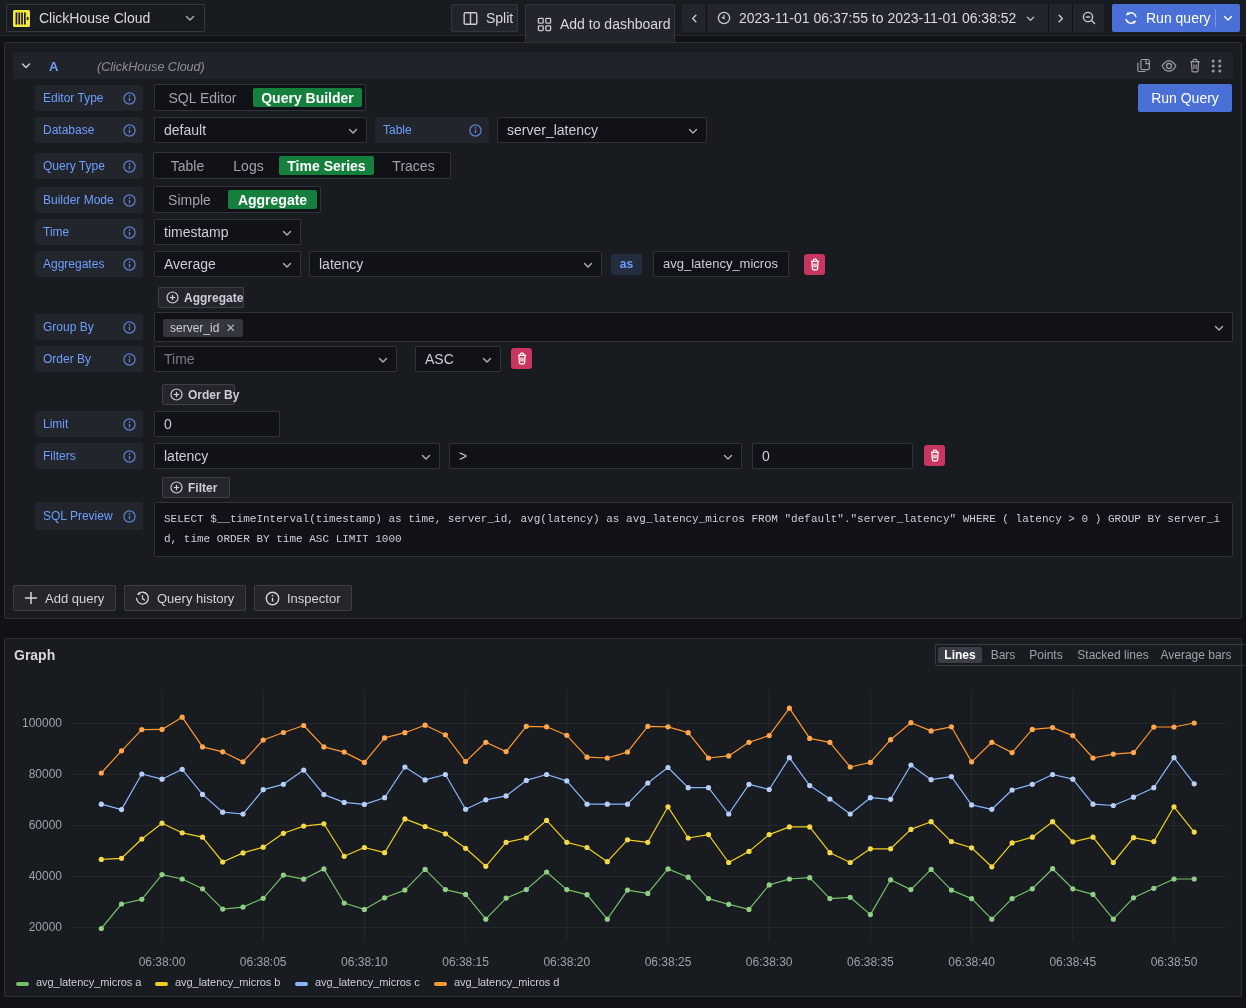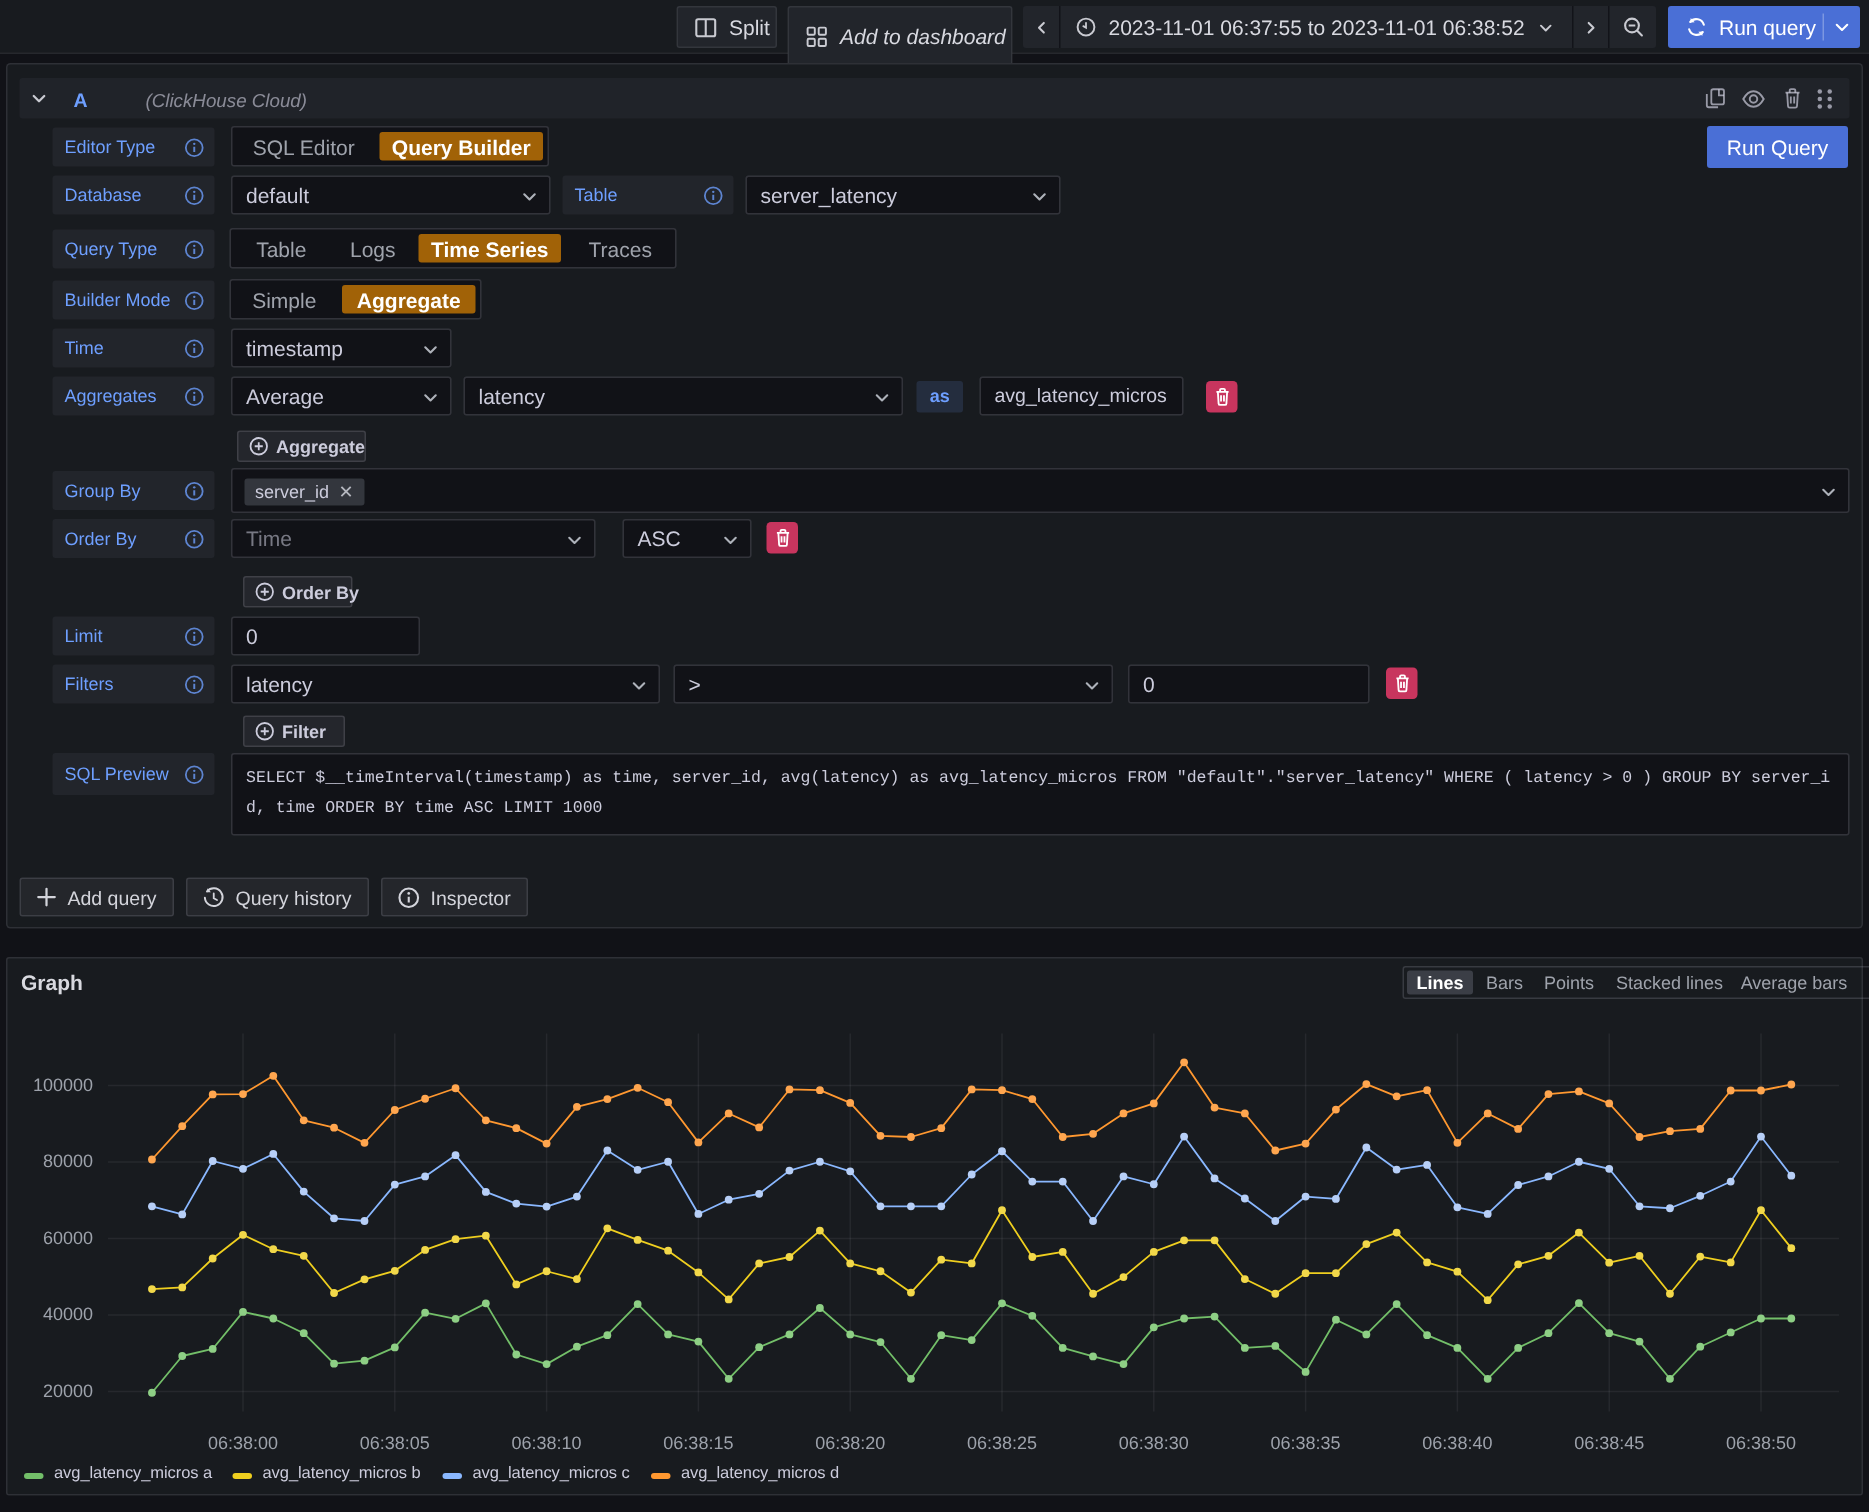--- a/index.html
+++ b/index.html
@@ -9,39 +9,55 @@
   .toolbar { position:absolute; left:0; top:0; width:1246px; height:36px; background:#181b1f; border-bottom:1px solid rgba(204,204,220,0.08); }
   .tbtn { position:absolute; background:#22252b; border:1px solid rgba(204,204,220,0.10); border-radius:2px; color:#d8d9e0; font-size:14px; font-weight:500; display:flex; align-items:center; }
   .ico { display:inline-block; vertical-align:middle; }
   .panel { position:absolute; background:#181b1f; border:1px solid rgba(204,204,220,0.12); border-radius:3px; }
   .qhdr { position:absolute; background:#202329; border-radius:2px; }
   .lbl { position:absolute; height:26px; width:108px; background:#22252b; border-radius:2px; color:#6E9FFF; font-size:12px; font-weight:400; line-height:26px; padding-left:8px; }
   .ctl { position:absolute; height:26px; background:#111217; border:1px solid rgba(204,204,220,0.18); border-radius:2px; color:#ccccdc; font-size:14px; line-height:24px; padding-left:9px; }
   .ctl .car { position:absolute; right:7px; top:7px; }
   .rgrp { position:absolute; height:27px; background:#111217; border:1px solid rgba(204,204,220,0.18); border-radius:2px; display:flex; align-items:stretch; }
   .ropt { display:flex; align-items:center; justify-content:center; color:#9fa3ac; font-size:14px; font-weight:500; }
-  .ract { background:#a16207; border-radius:2px; margin:3px; color:#ffffff; font-weight:700; display:flex; align-items:center; justify-content:center; font-size:14px; }
+  .ract { background:#15803d; border-radius:2px; margin:3px; color:#ffffff; font-weight:700; display:flex; align-items:center; justify-content:center; font-size:14px; }
   .sbtn { position:absolute; white-space:nowrap; height:21px; background:#24262c; border:1px solid rgba(204,204,220,0.16); border-radius:2px; color:#ccccdc; font-size:12px; font-weight:500; display:flex; align-items:center; padding:0 8px 0 7px; }
   .sbtn svg, .bbtn svg { flex:0 0 auto; }
   .del { position:absolute; width:21px; height:21px; background:#c8355e; border-radius:3px; display:flex; align-items:center; justify-content:center; }
   .bbtn { position:absolute; white-space:nowrap; height:26px; background:#24262b; border:1px solid rgba(204,204,220,0.15); border-radius:2px; color:#d3d4db; font-size:13px; font-weight:500; display:flex; align-items:center; }
 </style>
 </head>
 <body>
 <div id="page">
 
 <div class="toolbar"></div>
+<div class="tbtn" style="left:6px; top:4px; width:199px; height:28px; background:#181b1f; border-color:rgba(204,204,220,0.16);">
+  <svg class="ico" style="margin-left:6px" width="17" height="17" viewBox="0 0 17 17">
+        <rect x="0" y="0" width="17" height="17" rx="1.5" fill="#f1e73f"></rect>
+        <g fill="#1c1b17">
+          <rect x="2.6" y="2.5" width="1.7" height="12"></rect>
+          <rect x="5.4" y="2.5" width="1.7" height="12"></rect>
+          <rect x="8.2" y="2.5" width="1.7" height="12"></rect>
+          <rect x="11.0" y="2.5" width="1.7" height="12"></rect>
+          <rect x="13.8" y="7.0" width="1.7" height="3"></rect>
+        </g>
+      </svg>
+  <span style="margin-left:9px; color:#dadbe1;">ClickHouse Cloud</span>
+  <svg class="ico" style="position:absolute; right:8px;" width="12" height="12" viewBox="0 0 12 12">
+        <path d="M2.5 4.5 L6 8 L9.5 4.5" stroke="#aeb2ba" stroke-width="1.4" fill="none" stroke-linecap="round" stroke-linejoin="round"></path>
+      </svg>
+</div>
 <div class="tbtn" style="left:451px; top:4px; width:67px; height:28px;">
   <svg class="ico" style="margin-left:11px" width="15" height="15" viewBox="0 0 15 15">
         <rect x="1.2" y="1.8" width="12.6" height="11.4" rx="1.2" fill="none" stroke="#c9cad1" stroke-width="1.4"></rect>
         <line x1="7.5" y1="1.8" x2="7.5" y2="13.2" stroke="#c9cad1" stroke-width="1.4"></line>
       </svg>
   <span style="margin-left:8px;">Split</span>
 </div>
-<div class="tbtn" style="left:525px; top:4px; width:150px; height:40px;font-style:italic;">
+<div class="tbtn" style="left:525px; top:4px; width:150px; height:40px;">
   <svg class="ico" style="margin-left:11px" width="15" height="15" viewBox="0 0 15 15">
         <g fill="none" stroke="#c9cad1" stroke-width="1.3">
           <rect x="1.4" y="1.4" width="4.8" height="4.8" rx="0.8"></rect>
           <rect x="8.8" y="1.4" width="4.8" height="4.8" rx="0.8"></rect>
           <rect x="1.4" y="8.8" width="4.8" height="4.8" rx="0.8"></rect>
           <rect x="8.8" y="8.8" width="4.8" height="4.8" rx="0.8"></rect>
         </g>
       </svg>
   <span style="margin-left:8px;">Add to dashboard</span>
 </div>

